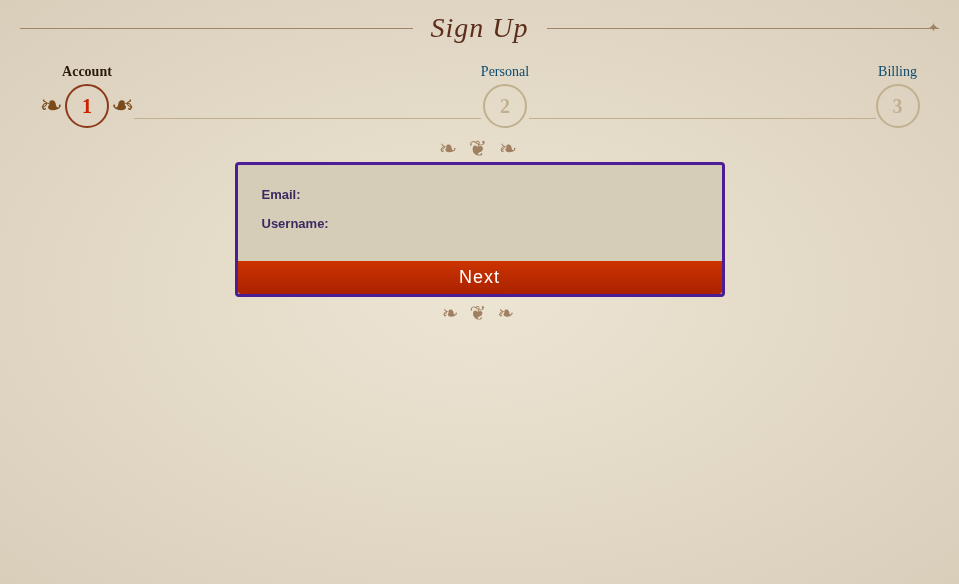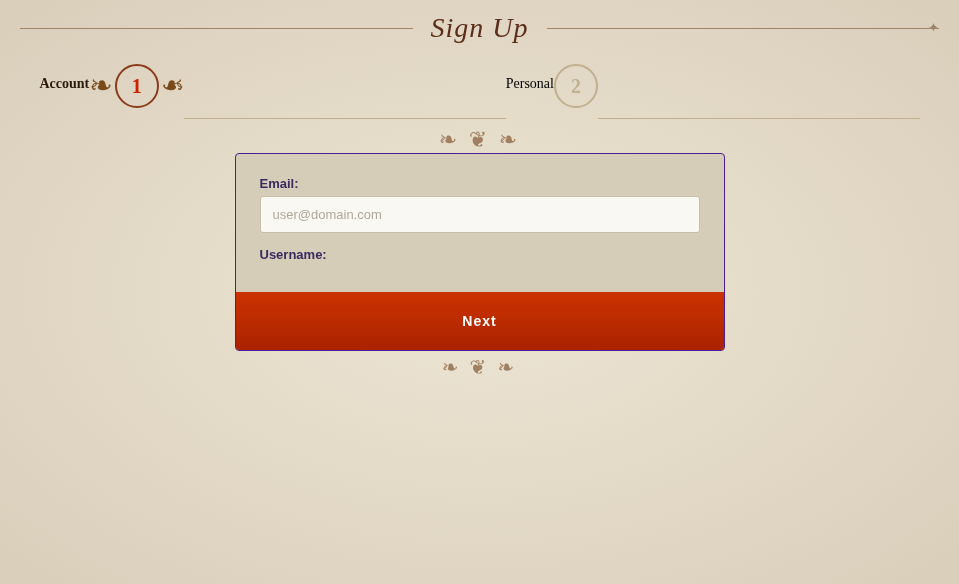--- a/index.html
+++ b/index.html
@@ -45,21 +45,21 @@
     .form-ornament-top {
       color: #a08060;
       font-size: 22px;
       margin: 8px 0 0;
       letter-spacing: 3px;
     }
 
     
     .form-card {
       background: #d6cdb8;
-      border: 1px solid #4c1d95;
+      border: 3px solid #4c1d95;
       border-radius: 4px;
       width: 490px;
       padding: 22px 24px 0;
       margin-top: 0;
     }
 
     .field-group {
       margin-bottom: 14px;
     }
 
@@ -83,25 +83,25 @@
       outline: none;
     }
 
     .field-input::placeholder {
       color: #b0a898;
     }
 
     .next-btn {
       width: calc(100% + 48px);
       margin-left: -24px;
-      padding: 21px;
+      padding: 6px;
       background: linear-gradient(to bottom, #cc3300, #aa2200);
       color: white;
-      font-size: 14px;
-      font-weight: bold;
+      font-size: 18px;
+      font-weight: normal;
       border: none;
       cursor: pointer;
       font-family: Arial, sans-serif;
       letter-spacing: 1px;
       margin-top: 16px;
       border-radius: 0 0 3px 3px;
     }
 
     
     .form-ornament-bottom {
@@ -114,32 +114,32 @@
     
     .steps-area {
       width: 880px;
       display: flex;
       align-items: flex-start;
       margin-top: 8px;
     }
 
     .step-item {
       display: flex;
-      flex-direction: row;
+      flex-direction: column;
       align-items: center;
       position: relative;
     }
 
     .step-item .label {
       font-size: 14px;
       margin-bottom: 4px;
     }
 
     .step-item.active .label { color: #2a1a0a; font-weight: bold; }
-    .step-item.inactive .label { color: #000000; }
+    .step-item.inactive .label { color: #0c4a6e; }
 
     .step-divider {
       flex: 1;
       height: 1px;
       background: #c0b090;
       margin-top: 54px;
     }
 
     .circ {
       width: 44px;
@@ -198,30 +198,35 @@
 
   <div class="step-item inactive">
     <span class="label">Personal</span>
     <div class="circ inactive">
       <span>2</span>
     </div>
   </div>
 
   <div class="step-divider"></div>
 
+  <div class="step-item inactive">
+    <span class="label">Billing</span>
+    <div class="circ inactive">
+      <span>3</span>
+    </div>
+  </div>
 </div>
 
 <div class="form-ornament-top">❧ ❦ ❧</div>
 
 <div class="form-card">
 
   
   <div class="field-group">
     <div class="field-label">Email:</div>
-    <input class="field-input" type="email" placeholder="user@domain.com" style="">
   </div>
 
   
   <div class="field-group">
     <div class="field-label">Username:</div>
   </div>
 
   
   <div class="field-group">
   </div>

